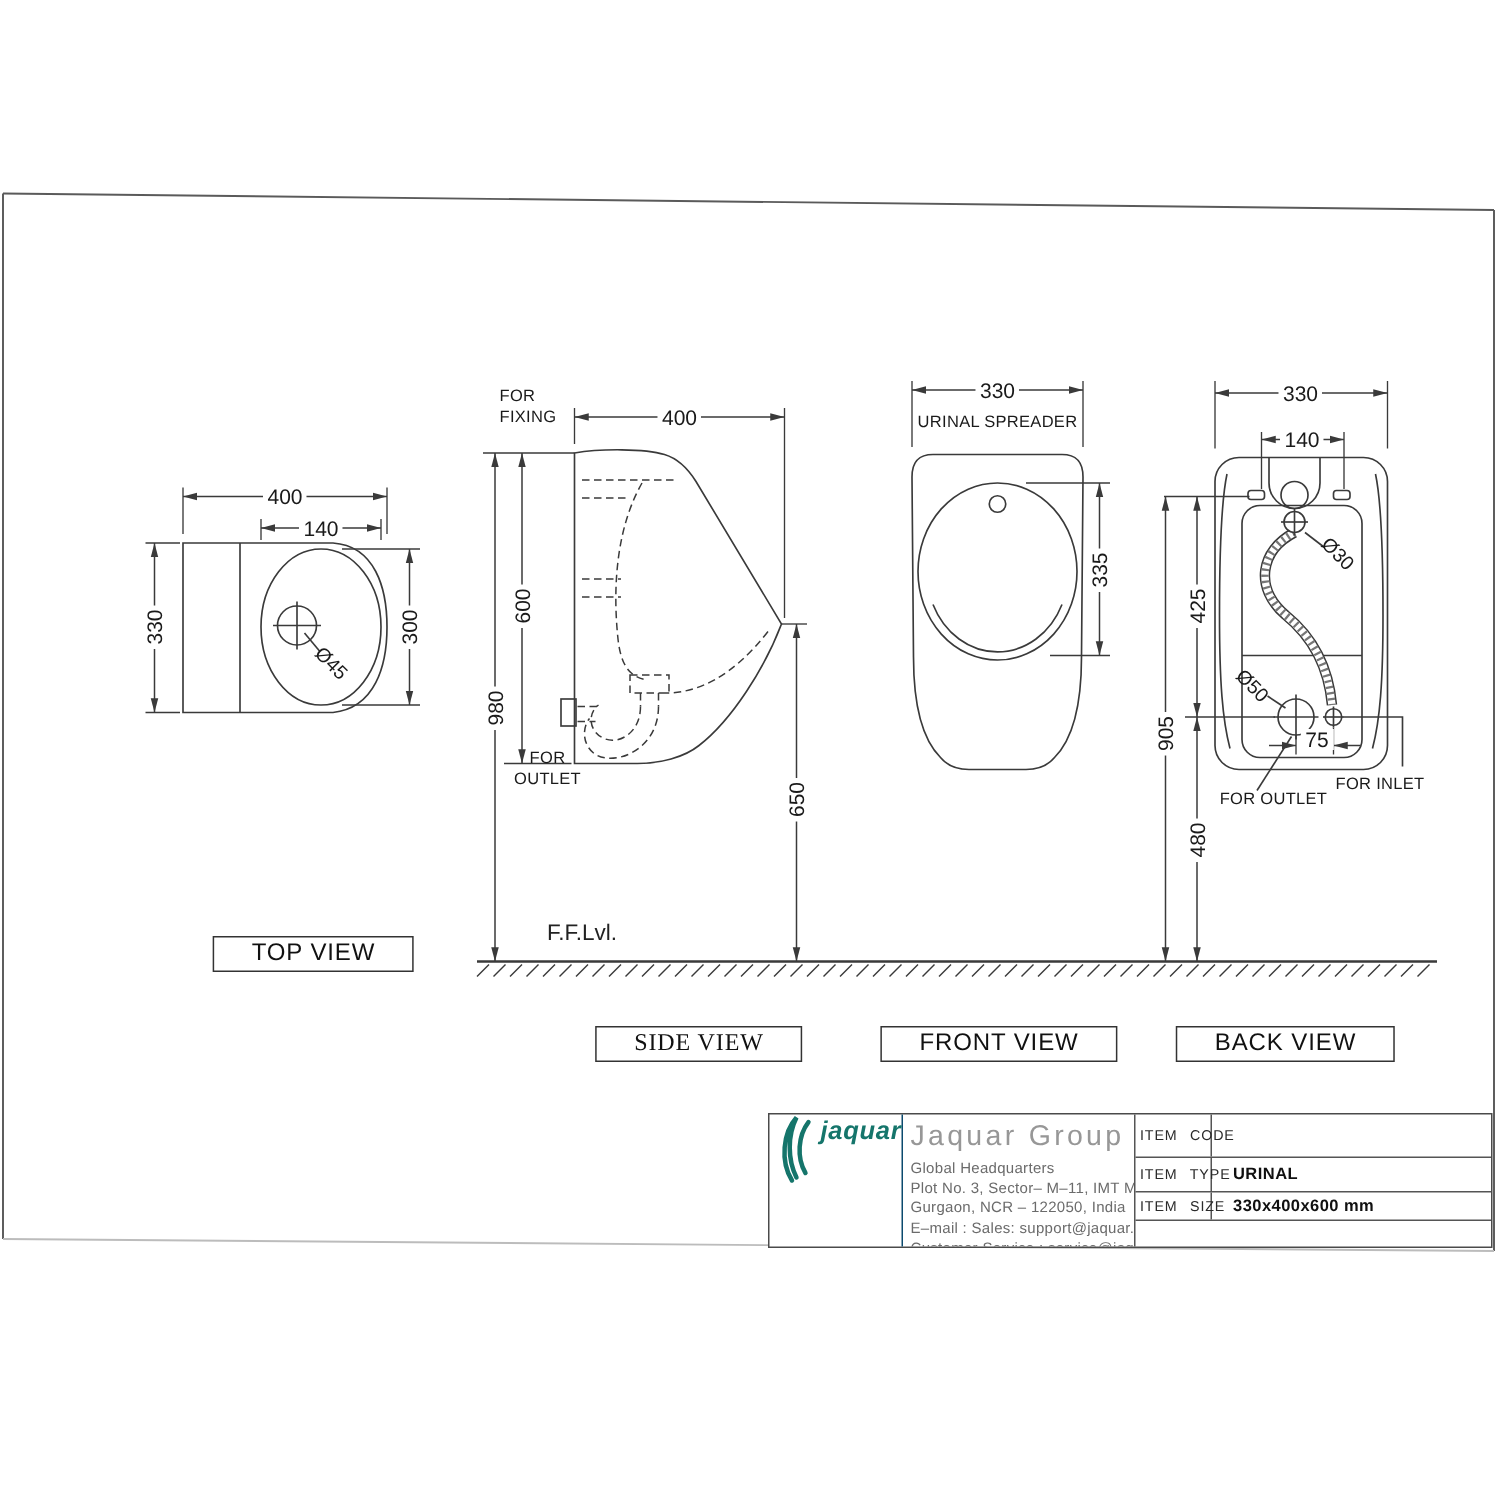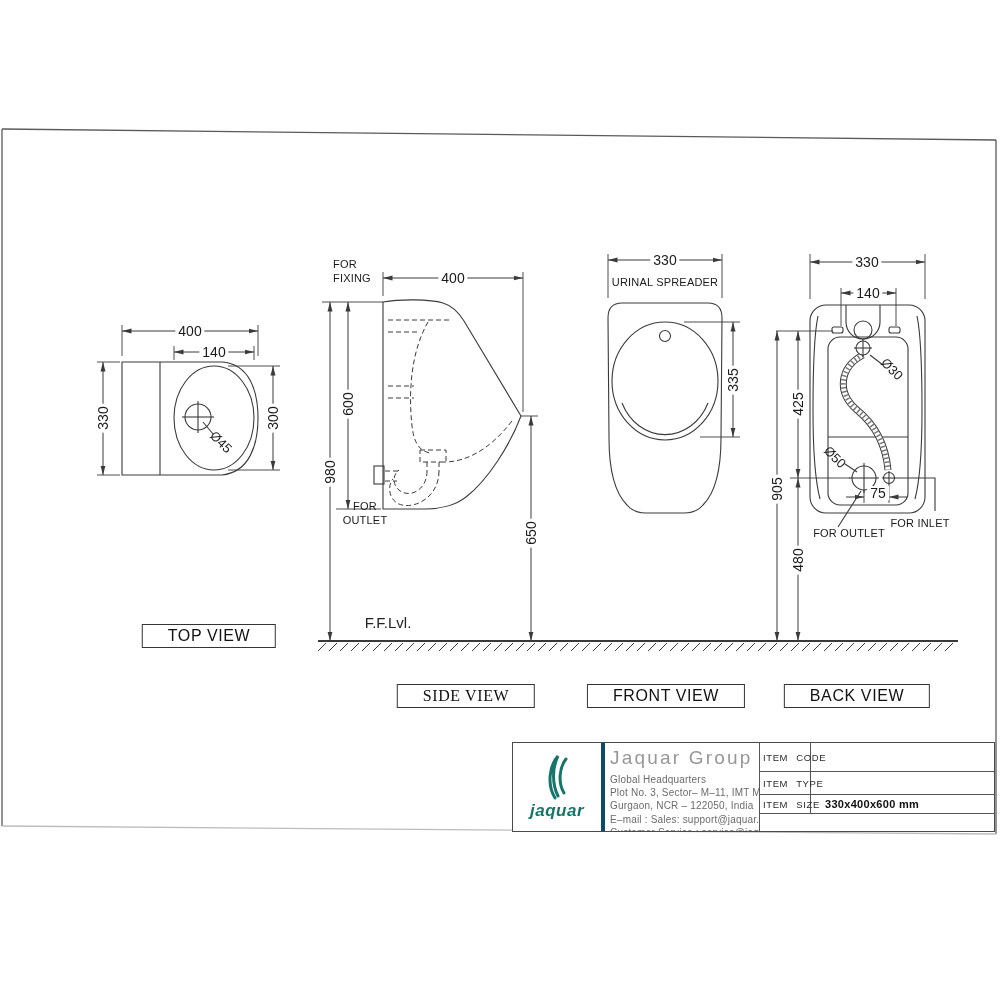--- a/index.html
+++ b/index.html
@@ -13,22 +13,22 @@
   .dim.d45{transform:translate(-50%,-50%) rotate(45deg);background:transparent;}
   .note{position:absolute;font-size:11px;line-height:1.3;color:#1a1a1a;letter-spacing:.2px;}
   .note.c{transform:translate(-50%,-50%);text-align:center;}
   .note.nw{white-space:nowrap;}
   .viewlabel{position:absolute;transform:translate(-50%,-50%);font-size:16px;letter-spacing:.6px;
        color:#111;background:#fff;border:1.6px solid #333;padding:2px 25px;white-space:nowrap;}
   .fflvl{position:absolute;transform:translate(-50%,-50%);font-size:15px;color:#222;white-space:nowrap;}
   
   #tblock{position:absolute;left:512px;top:742px;width:481px;height:88px;border:1.2px solid #4a4a4a;
           display:flex;background:#fff;}
-  .tb-logo{width:88px;border-right:4px solid #0c4a6e;display:flex;flex-direction:column;
-           align-items:center;justify-content:center;}
+  .tb-logo{width:88px;border-right:1px solid #0c4a6e;display:flex;flex-direction:row;
+           justify-content:center;}
   .tb-word{font-size:17px;font-weight:bold;font-style:italic;letter-spacing:.5px;margin-top:1px;}
   .tb-info{width:155px;border-right:1px solid #555;padding:3px 0 0 5px;box-sizing:border-box;overflow:hidden;}
   .tb-company{font-size:19px;color:#979797;letter-spacing:2.2px;white-space:nowrap;margin:1px 0 4px 0;}
   .tb-addr{font-size:10px;color:#6b6b6b;line-height:1.32;white-space:nowrap;letter-spacing:.2px;}
   .tb-right{flex:1;display:flex;flex-direction:column;}
   .tb-row{display:flex;border-bottom:1px solid #555;}
   .tb-row:nth-child(1){height:28px;}
   .tb-row:nth-child(2){height:22px;}
   .tb-row:nth-child(3){height:18px;}
   .tb-lab{width:47px;border-right:1px solid #555;display:flex;align-items:center;padding-left:3px;
@@ -321,20 +321,21 @@
       <div class="tb-addr">Gurgaon, NCR – 122050, India</div>
       <div class="tb-addr">E–mail : Sales: support@jaquar.com</div>
       <div class="tb-addr">Customer Service : service@jaquar.com</div>
     </div>
     <div class="tb-right">
       <div class="tb-row">
         <div class="tb-lab">ITEM CODE</div>
       </div>
       <div class="tb-row">
         <div class="tb-lab">ITEM TYPE</div>
+        <div class="tb-val">URINAL</div>
       </div>
       <div class="tb-row">
         <div class="tb-lab">ITEM SIZE</div>
         <div class="tb-val">330x400x600 mm</div>
       </div>
     </div>
   </div>
 
 </div>
 

